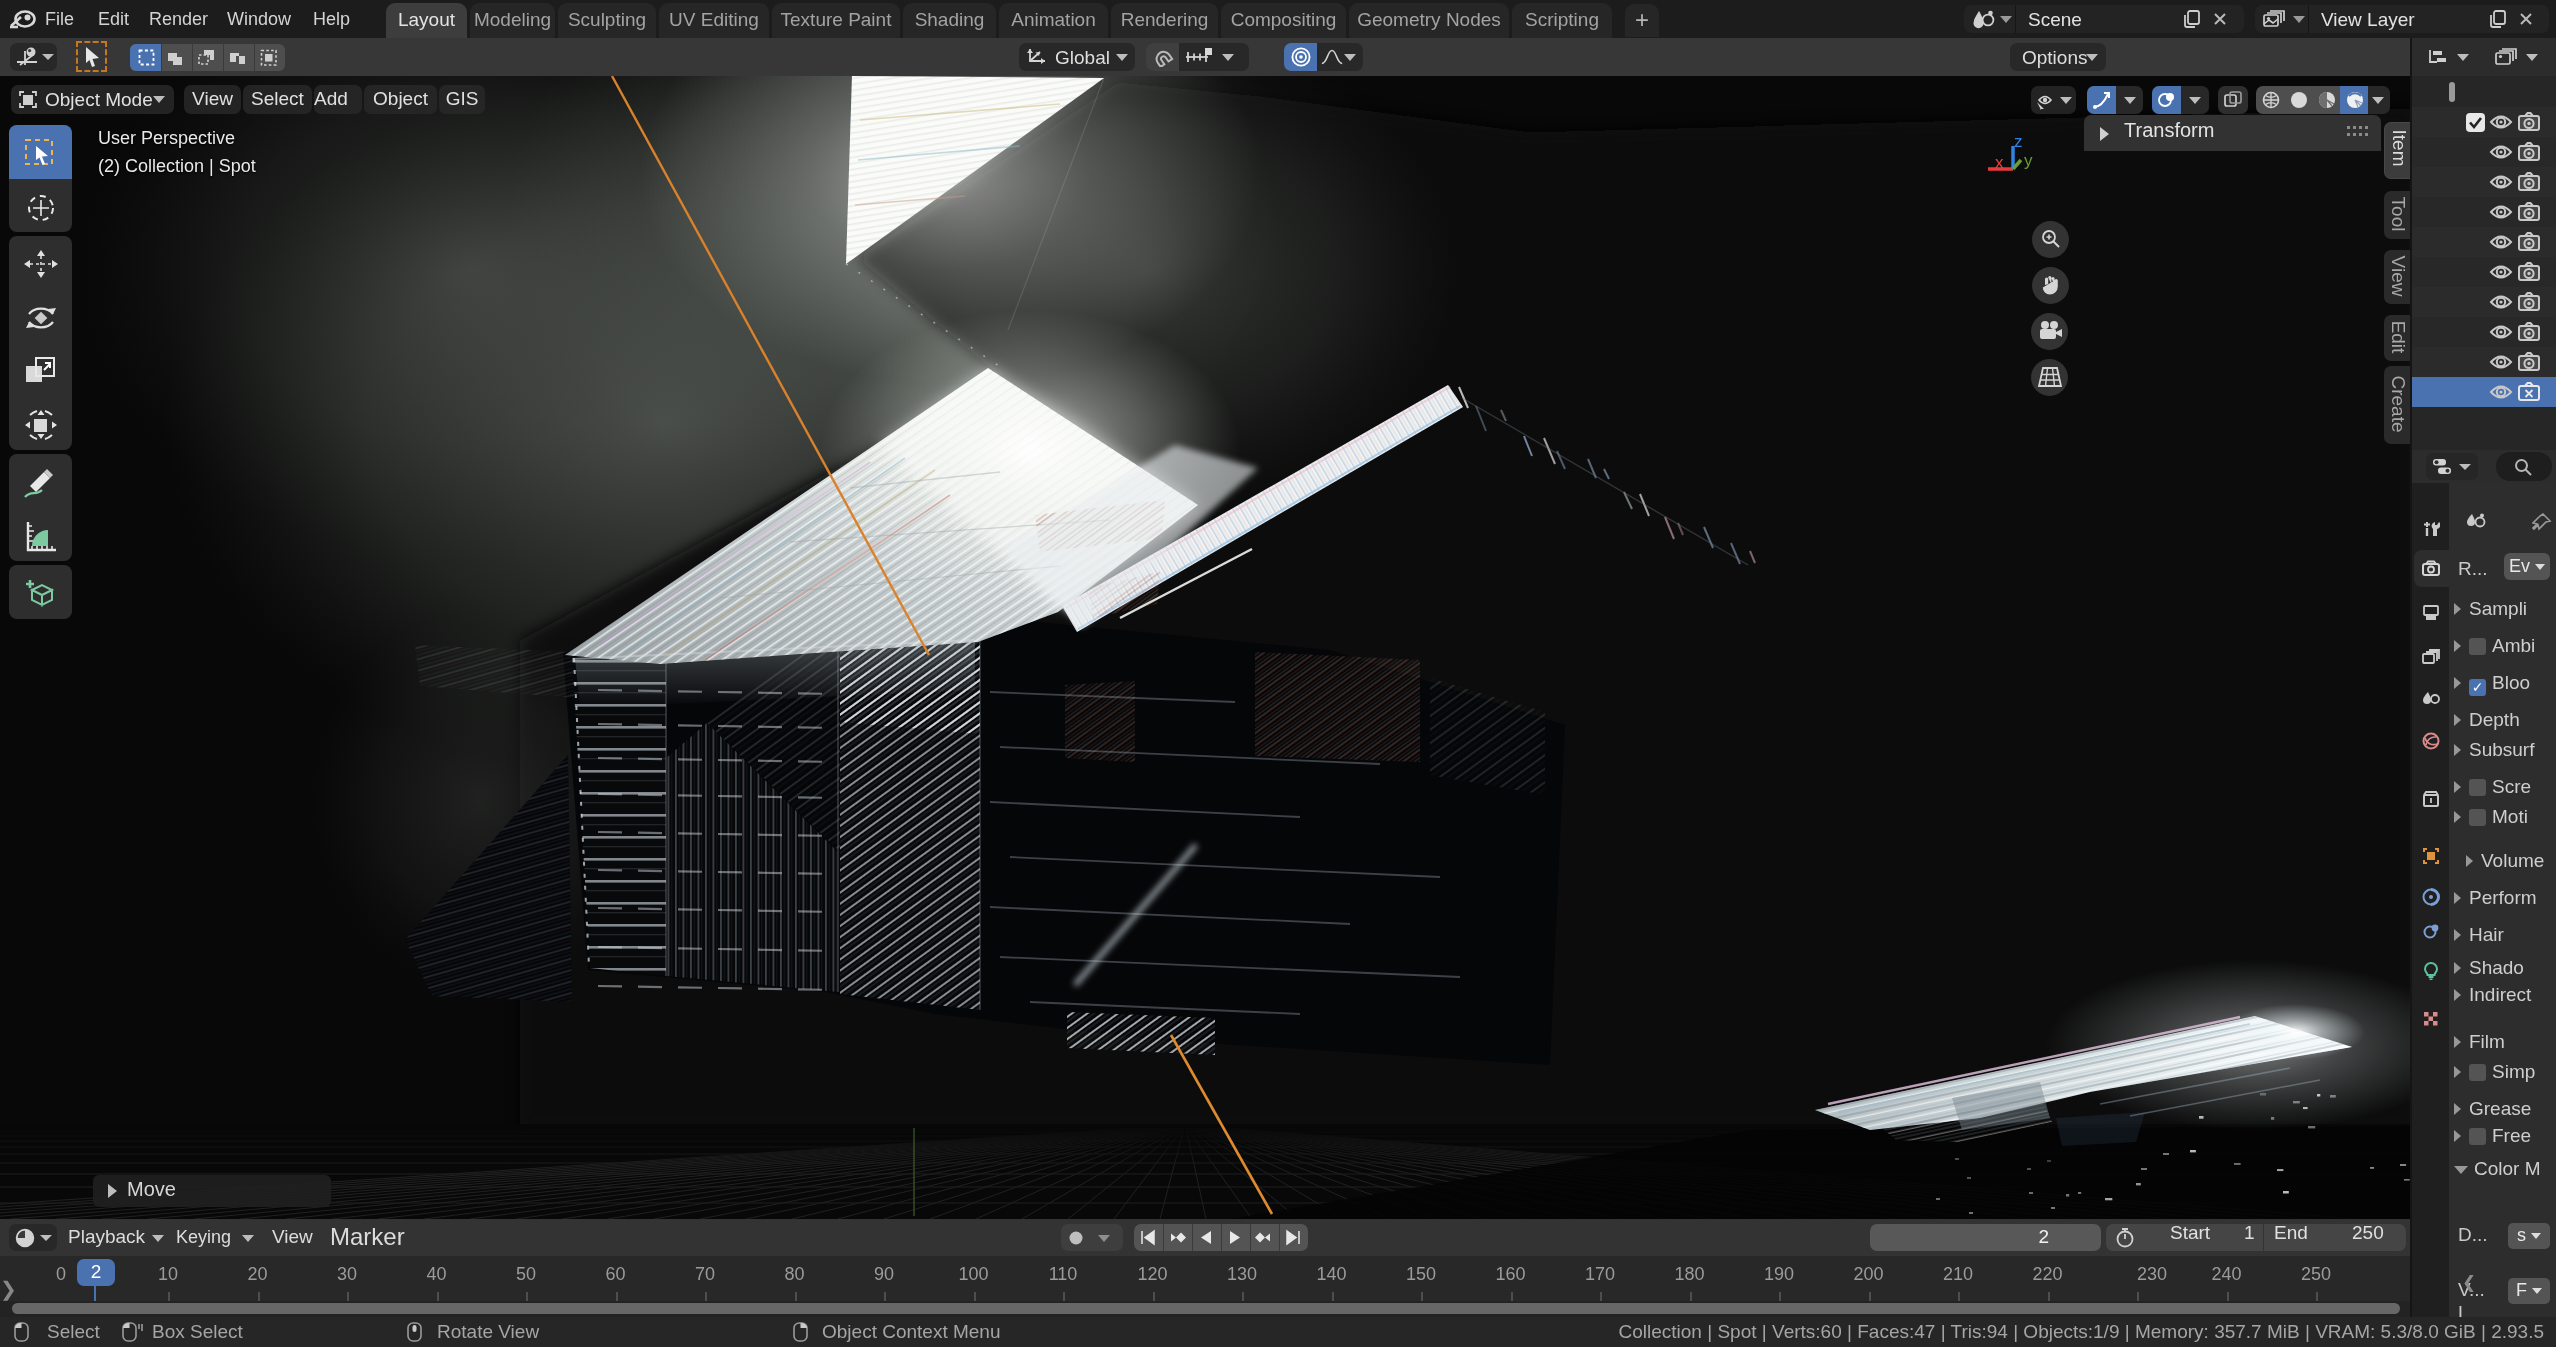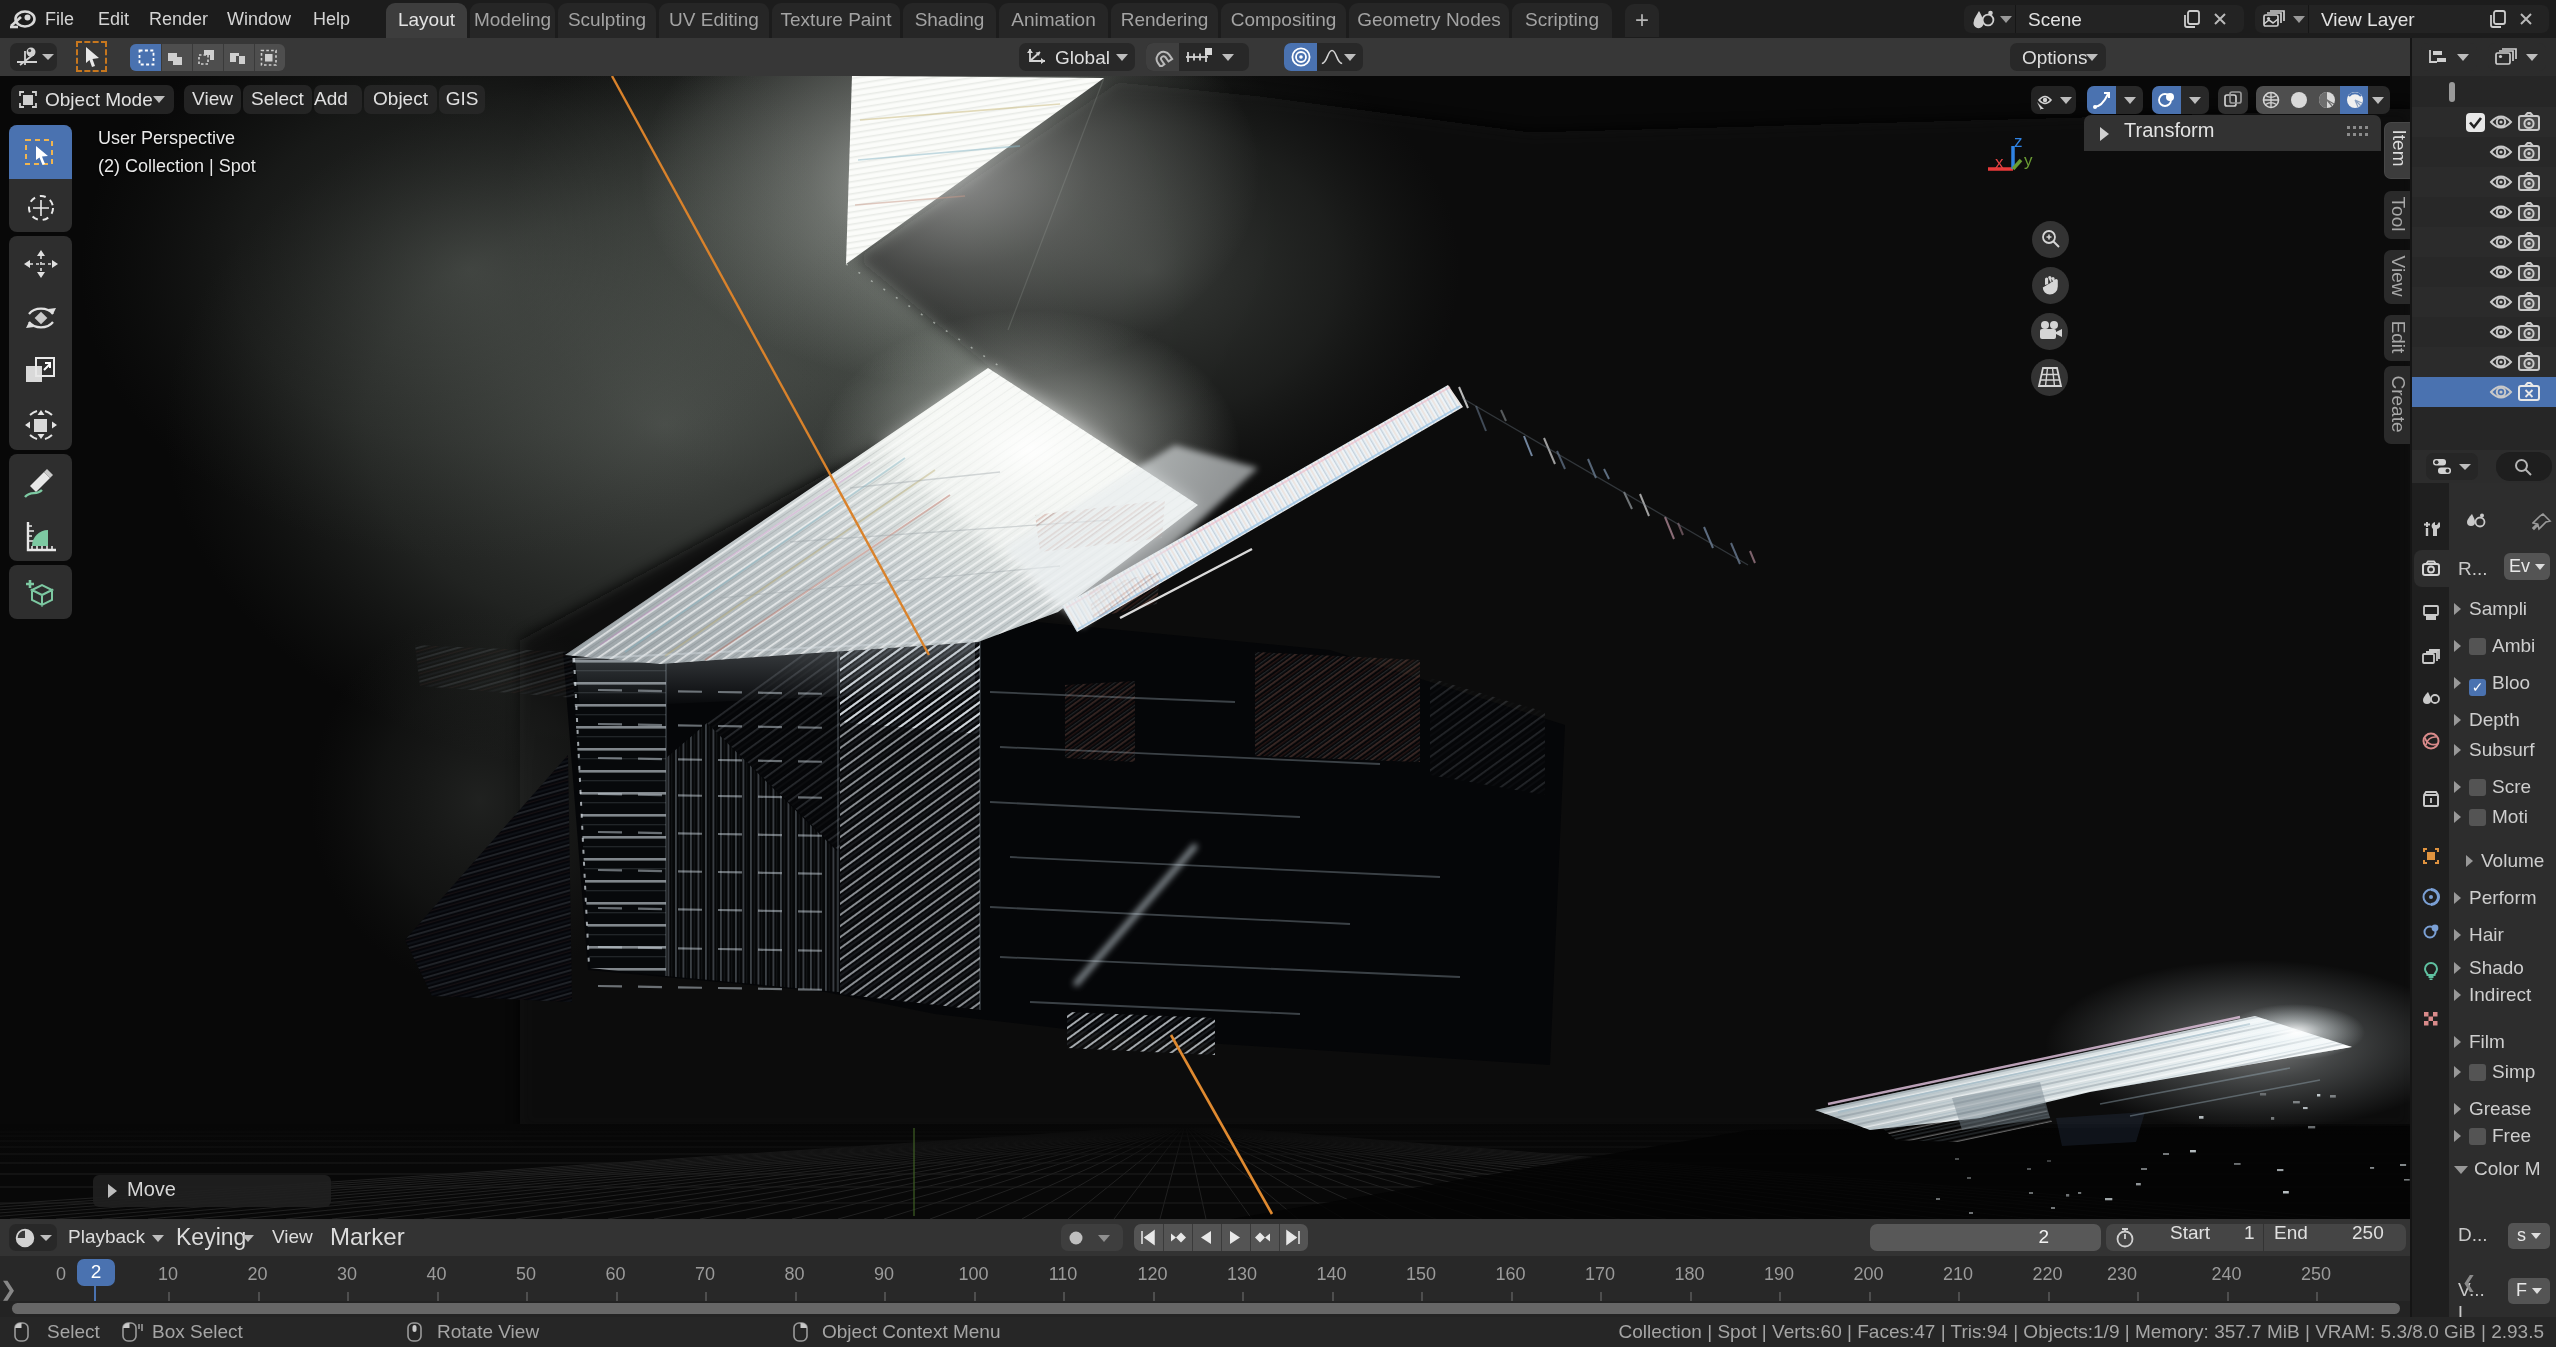--- a/index.html
+++ b/index.html
@@ -989,21 +989,21 @@
       <div class="abs pill" style="left:9px;top:5px;width:48px;height:27px">
         <svg class="abs" style="left:5px;top:3px" width="22" height="22" viewBox="0 0 22 22">
           <circle cx="11" cy="11" r="8.5" fill="#d2d2d2"></circle>
           <path d="M11 11 L11 3.5 A7.5 7.5 0 0 0 3.5 11 z" fill="#3a3a3a"></path>
           <circle cx="11" cy="11" r="8.5" fill="none" stroke="#d2d2d2" stroke-width="1.5"></circle>
         </svg>
         <div class="caret abs" style="left:31px;top:11px;border-top-width:6px"></div>
       </div>
       <div class="abs menu" style="left:68px;top:-1px;font-size:19px;color:#dcdcdc">Playback</div>
       <div class="caret abs" style="left:152px;top:16px"></div>
-      <div class="abs menu" style="left:176px;top:-1px;font-size:23px;color:#dcdcdc">Keying</div>
+      <div class="abs menu" style="left:176px;top:-1px;font-size:18px;color:#dcdcdc">Keying</div>
       <div class="caret abs" style="left:242px;top:16px"></div>
       <div class="abs menu" style="left:272px;top:-1px;font-size:19px;color:#dcdcdc">View</div>
       <div class="abs menu" style="left:330px;top:-1px;font-size:24px;color:#dcdcdc">Marker</div>
 
       <div class="abs" style="left:1061px;top:5px;width:62px;height:27px;background:#3e3e3e;border-radius:7px"></div>
       <svg class="abs" style="left:1066px;top:9px" width="20" height="20" viewBox="0 0 20 20">
         <circle cx="10" cy="10" r="6.5" fill="#bfbfbf"></circle>
       </svg>
       <div class="caret abs" style="left:1098px;top:16px;border-top-color:#8e8e8e"></div>
       <div class="abs" style="left:1134px;top:5px;width:174px;height:27px;background:#545454;border-radius:7px"></div>
@@ -1062,21 +1062,21 @@
           <div class="abs fnum" style="left:1212px;width:60px;text-align:center">130</div>
           <div class="abs fnum" style="left:1301.5px;width:60px;text-align:center">140</div>
           <div class="abs fnum" style="left:1391px;width:60px;text-align:center">150</div>
           <div class="abs fnum" style="left:1480.5px;width:60px;text-align:center">160</div>
           <div class="abs fnum" style="left:1570px;width:60px;text-align:center">170</div>
           <div class="abs fnum" style="left:1659.4999999999998px;width:60px;text-align:center">180</div>
           <div class="abs fnum" style="left:1748.9999999999998px;width:60px;text-align:center">190</div>
           <div class="abs fnum" style="left:1838.4999999999998px;width:60px;text-align:center">200</div>
           <div class="abs fnum" style="left:1927.9999999999998px;width:60px;text-align:center">210</div>
           <div class="abs fnum" style="left:2017.4999999999998px;width:60px;text-align:center">220</div>
-          <div class="abs fnum" style="left:2107px;width:60px;text-align:left">230</div>
+          <div class="abs fnum" style="left:2107px;width:60px;text-align:right">230</div>
           <div class="abs fnum" style="left:2196.5px;width:60px;text-align:center">240</div>
           <div class="abs fnum" style="left:2286px;width:60px;text-align:center">250</div>
           <div class="abs" style="left:168px;top:36px;width:2px;height:9px;background:#4e4e4e"></div>
           <div class="abs" style="left:257.5px;top:36px;width:2px;height:9px;background:#4e4e4e"></div>
           <div class="abs" style="left:347px;top:36px;width:2px;height:9px;background:#4e4e4e"></div>
           <div class="abs" style="left:436.5px;top:36px;width:2px;height:9px;background:#4e4e4e"></div>
           <div class="abs" style="left:526px;top:36px;width:2px;height:9px;background:#4e4e4e"></div>
           <div class="abs" style="left:615.5px;top:36px;width:2px;height:9px;background:#4e4e4e"></div>
           <div class="abs" style="left:705px;top:36px;width:2px;height:9px;background:#4e4e4e"></div>
           <div class="abs" style="left:794.5px;top:36px;width:2px;height:9px;background:#4e4e4e"></div>

